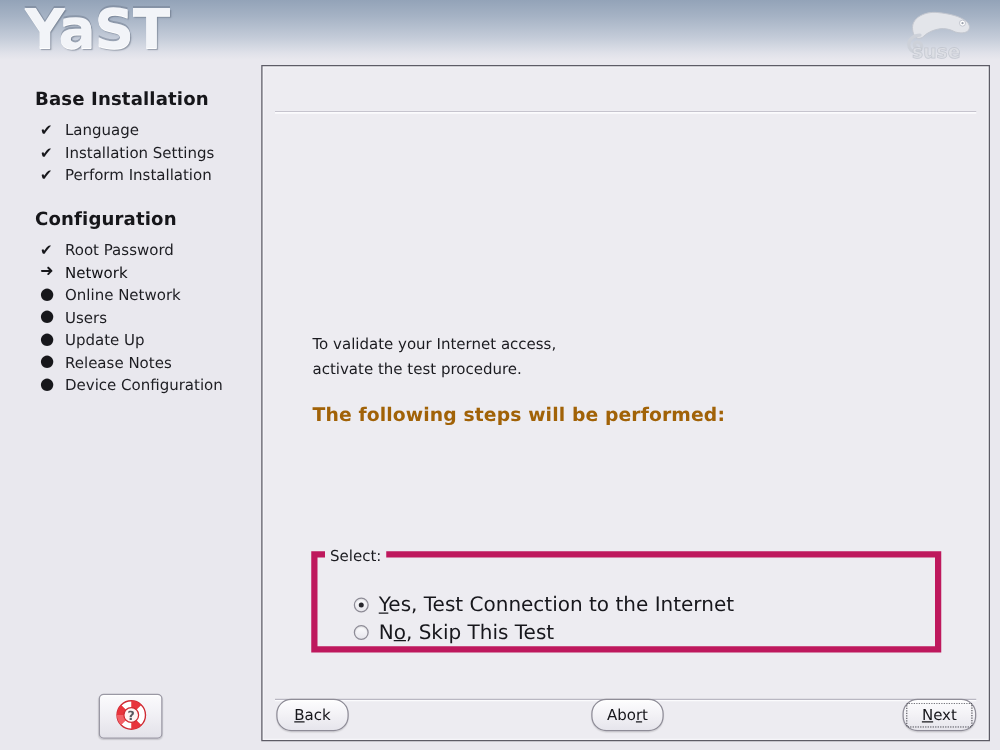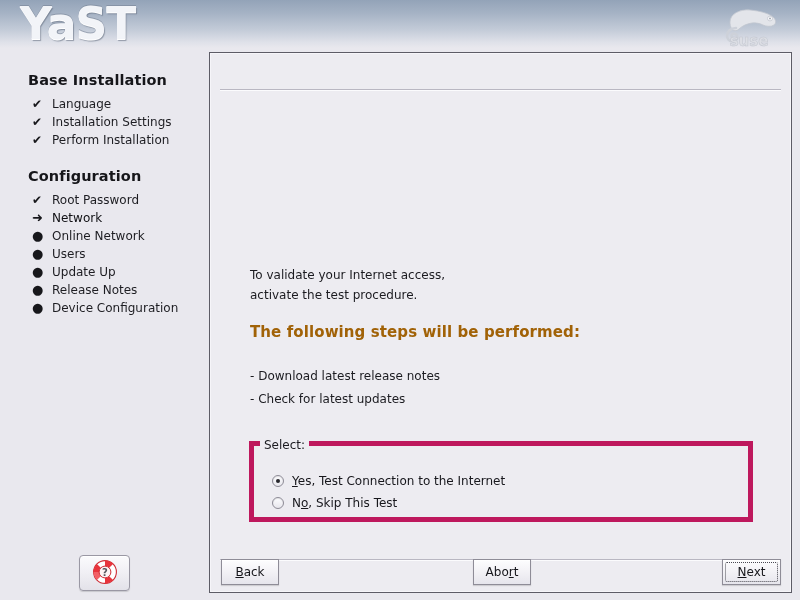--- a/index.html
+++ b/index.html
@@ -207,25 +207,25 @@
     left: 6px;
     top: -8px;
     background: #edecf1;
     padding: 0 4px;
     font-size: 12px;
     color: #1b1b20;
   }
 
   .radio-row {
     position: absolute;
-    left: 18px;
+    left: 29px;
     display: flex;
     align-items: center;
     cursor: pointer;
-    font-size: 12px;
+    font-size: 16px;
     color: #17171c;
   }
   #radio-yes { top: 28px; }
   #radio-no  { top: 50px; }
 
   .radio-circle {
     width: 12px;
     height: 12px;
     flex: 0 0 12px;
     border-radius: 50%;
@@ -244,21 +244,21 @@
     background: #26262c;
   }
 
   .mn { text-decoration: underline; }
 
   
   .btn {
     position: absolute;
     height: 26px;
     border: 1px solid #8e8c97;
-    border-radius: 0;
+    border-radius: 12px;
     background: linear-gradient(to bottom, #fdfdfe 0%, #f3f2f6 48%, #e6e5ec 100%);
     box-shadow: 0 1px 1px rgba(0,0,0,0.13), inset 0 1px 0 #ffffff;
     display: flex;
     align-items: center;
     justify-content: center;
     font-size: 12px;
     color: #16161b;
     cursor: pointer;
     user-select: none;
   }
@@ -373,24 +373,20 @@
 
   <div id="content">
 
     <div id="intro">
       <div>To validate your Internet access,</div>
       <div>activate the test procedure.</div>
     </div>
 
     <div id="steps-heading">The following steps will be performed:</div>
 
-    <div id="steps-list">
-      <div class="bullet-line">- Download latest release notes</div>
-      <div class="bullet-line">- Check for latest updates</div>
-    </div>
 
     <div id="select-group">
       <span id="select-legend">Select:</span>
 
       <div class="radio-row" id="radio-yes">
         <span class="radio-circle checked"></span>
         <span><span class="mn">Y</span><span>es, Test Connection to the Internet</span></span>
       </div>
 
       <div class="radio-row" id="radio-no">

